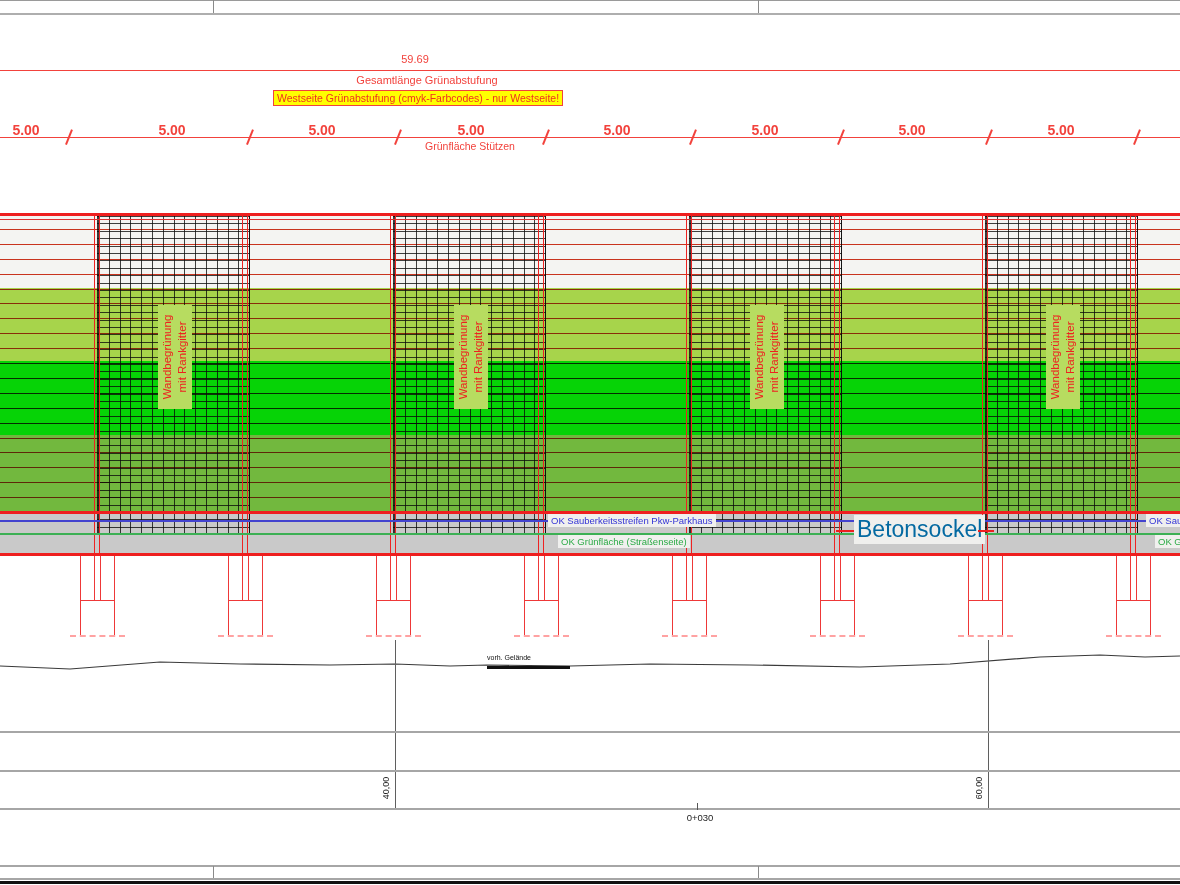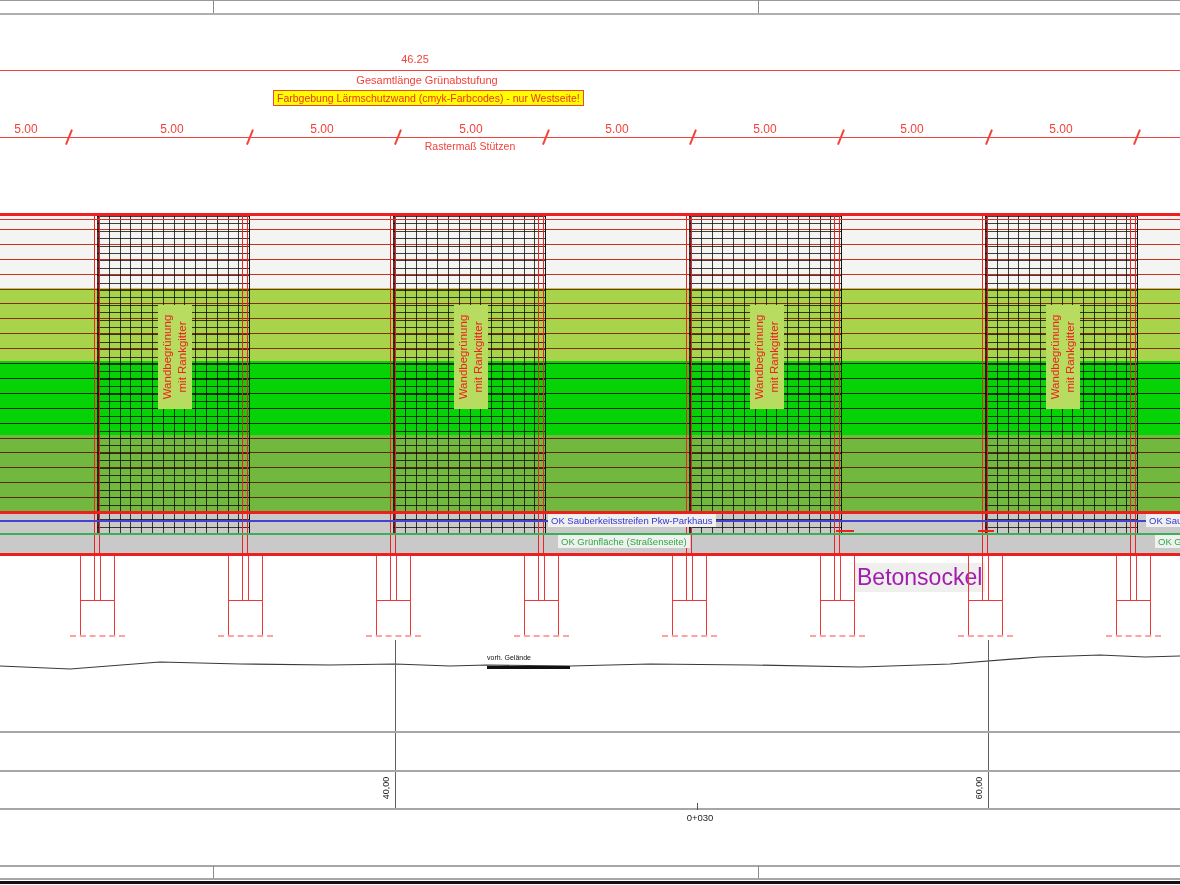--- a/index.html
+++ b/index.html
@@ -4,21 +4,21 @@
 <style>
   html,body{margin:0;padding:0;background:#fff;}
   #sheet{
     position:relative;width:1180px;height:885px;overflow:hidden;
     background:#fff;font-family:"Liberation Sans",sans-serif;
   }
   .abs{position:absolute;}
   .hline{position:absolute;left:0;width:1180px;}
   
   .dim-tick{position:absolute;width:1.5px;height:16px;background:#f2423c;transform:rotate(22deg);}
-  .dim-seg-label{position:absolute;width:44px;text-align:center;font-size:12px;color:#f2423c;}
+  .dim-seg-label{position:absolute;width:44px;text-align:center;font-size:14px;color:#f2423c;font-weight:bold;}
   
   .band{position:absolute;left:0;width:1180px;}
   .thin-red{position:absolute;left:0;width:1180px;height:1px;background:#cf2a12;mix-blend-mode:multiply;opacity:.95;}
   .post-line{position:absolute;width:1px;background:#ee2222;top:214px;height:342px;}
   .hatch{
     position:absolute;top:216px;height:317px;
     background-image:
       repeating-linear-gradient(to right, rgba(10,10,10,.78) 0 1px, transparent 1px 10.8px),
       repeating-linear-gradient(to bottom, rgba(10,10,10,.78) 0 1px, transparent 1px 7.4px);
     border-left:1px solid rgba(10,10,10,.8);
@@ -40,45 +40,45 @@
 </head>
 <body>
 
 <div id="sheet">
 
   <div class="hline" style="top:0;height:1px;background:#9a9a9a;"></div>
   <div class="hline" style="top:13px;height:2px;background:#aeaeae;"></div>
   <div class="frame-tick" style="left:213px;top:0;height:13px;"></div>
   <div class="frame-tick" style="left:758px;top:0;height:13px;"></div>
 
-  <div class="abs" style="left:385px;top:53px;width:60px;text-align:center;font-size:11px;color:#f2423c;">46.25</div>
+  <div class="abs" style="left:385px;top:53px;width:60px;text-align:center;font-size:11px;color:#f2423c;">59.69</div>
   <div class="hline" style="top:70px;height:1px;background:#f2423c;"></div>
   <div class="abs" style="left:327px;top:74px;width:200px;text-align:center;font-size:11px;color:#f2423c;">Gesamtlänge Grünabstufung</div>
-  <div class="abs" style="left:273px;top:90px;padding:1px 3px;background:#ffff00;border:1px solid #f2423c;font-size:10.5px;color:#f03020;white-space:nowrap;">Farbgebung Lärmschutzwand (cmyk-Farbcodes) - nur Westseite!</div>
+  <div class="abs" style="left:273px;top:90px;padding:1px 3px;background:#ffff00;border:1px solid #f2423c;font-size:10.5px;color:#f03020;white-space:nowrap;">Westseite Grünabstufung (cmyk-Farbcodes) - nur Westseite!</div>
 
   <div class="hline" style="top:137px;height:1px;background:#f2423c;"></div>
   <div id="raster-dim">
       <div class="dim-seg-label" style="left: 4px; top: 122px;">5.00</div>
       <div class="dim-tick" style="left: 68px; top: 129px;"></div>
       <div class="dim-seg-label" style="left: 150px; top: 122px;">5.00</div>
       <div class="dim-tick" style="left: 249px; top: 129px;"></div>
       <div class="dim-seg-label" style="left: 300px; top: 122px;">5.00</div>
       <div class="dim-tick" style="left: 397px; top: 129px;"></div>
       <div class="dim-seg-label" style="left: 449px; top: 122px;">5.00</div>
       <div class="dim-tick" style="left: 545px; top: 129px;"></div>
       <div class="dim-seg-label" style="left: 595px; top: 122px;">5.00</div>
       <div class="dim-tick" style="left: 692px; top: 129px;"></div>
       <div class="dim-seg-label" style="left: 743px; top: 122px;">5.00</div>
       <div class="dim-tick" style="left: 840px; top: 129px;"></div>
       <div class="dim-seg-label" style="left: 890px; top: 122px;">5.00</div>
       <div class="dim-tick" style="left: 988px; top: 129px;"></div>
       <div class="dim-seg-label" style="left: 1039px; top: 122px;">5.00</div>
       <div class="dim-tick" style="left: 1136px; top: 129px;"></div>
     </div>
-  <div class="abs" style="left:390px;top:140px;width:160px;text-align:center;font-size:10.5px;color:#f2423c;">Rastermaß Stützen</div>
+  <div class="abs" style="left:390px;top:140px;width:160px;text-align:center;font-size:10.5px;color:#f2423c;">Grünfläche Stützen</div>
 
   <div class="band" style="top:214px;height:74px;background:#f4f4f2;"></div>
   <div class="band" style="top:288px;height:73px;background:#a7d44b;"></div>
   <div class="band" style="top:361px;height:74px;background:#06d306;"></div>
   <div class="band" style="top:435px;height:77px;background:#72b83e;"></div>
   <div class="band" style="top:512px;height:42px;background:#c9c9c9;"></div>
 
   <div id="rails">
       <div class="thin-red" style="top: 229px;"></div>
       <div class="thin-red" style="top: 244px;"></div>
@@ -161,21 +161,21 @@
 
   <div class="hline" style="top:520px;height:2px;background:#4343cf;"></div>
   <div class="hline" style="top:533px;height:2px;background:#3cb054;"></div>
 
   <div class="knockout" style="left:548px;top:514px;font-size:9.5px;color:#3434d6;">OK Sauberkeitsstreifen Pkw-Parkhaus</div>
   <div class="knockout" style="left:558px;top:535px;font-size:9.5px;color:#2cab47;">OK Grünfläche (Straßenseite)</div>
   <div class="knockout" style="left:1146px;top:514px;font-size:9.5px;color:#3434d6;">OK Sauberkeitsstreifen Pkw-Parkhaus</div>
   <div class="knockout" style="left:1155px;top:535px;font-size:9.5px;color:#2cab47;">OK Grünfläche (Straßenseite)</div>
 
   <div class="abs" style="left:836px;top:530px;width:18px;height:2px;background:#ee1f1f;"></div>
-  <div class="knockout" style="left:854px;top:515px;font-size:23px;color:#a21caf;background:#efefed;margin-top:48px;">Betonsockel</div>
+  <div class="knockout" style="left:854px;top:515px;font-size:23px;color:#0369a1;background:#efefed;">Betonsockel</div>
   <div class="abs" style="left:978px;top:530px;width:16px;height:2px;background:#ee1f1f;"></div>
 
   <div id="foundations">
       <div class="foundation-line" style="left: 80px; top: 556px; width: 1px; height: 80px;"></div>
       <div class="foundation-line" style="left: 114px; top: 556px; width: 1px; height: 80px;"></div>
       <div class="foundation-line" style="left: 94px; top: 556px; width: 1px; height: 44px;"></div>
       <div class="foundation-line" style="left: 100px; top: 556px; width: 1px; height: 44px;"></div>
       <div class="foundation-line" style="left: 80px; top: 600px; width: 35px; height: 1px;"></div>
       <div class="foundation-dash" style="left: 70px; top: 635px; width: 55px;"></div>
       <div class="foundation-line" style="left: 228px; top: 556px; width: 1px; height: 80px;"></div>

